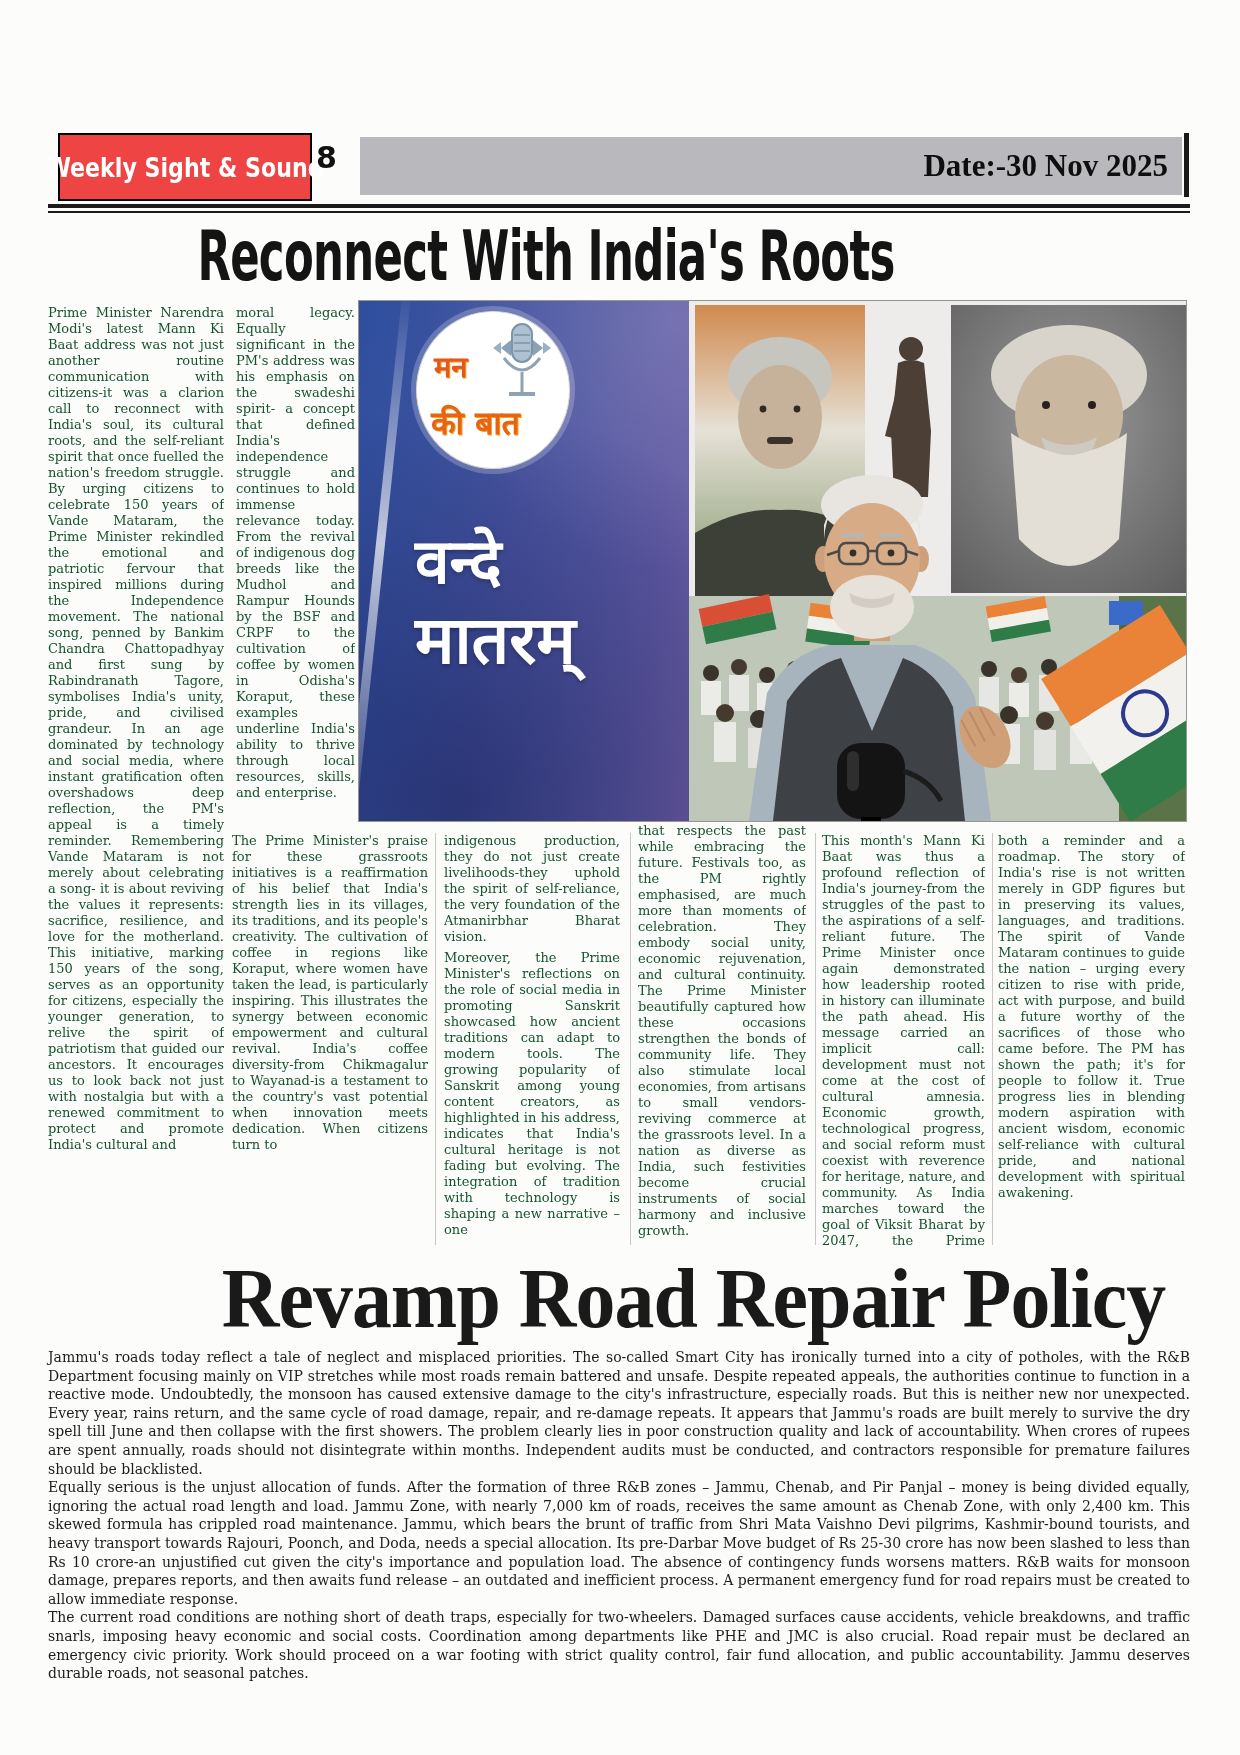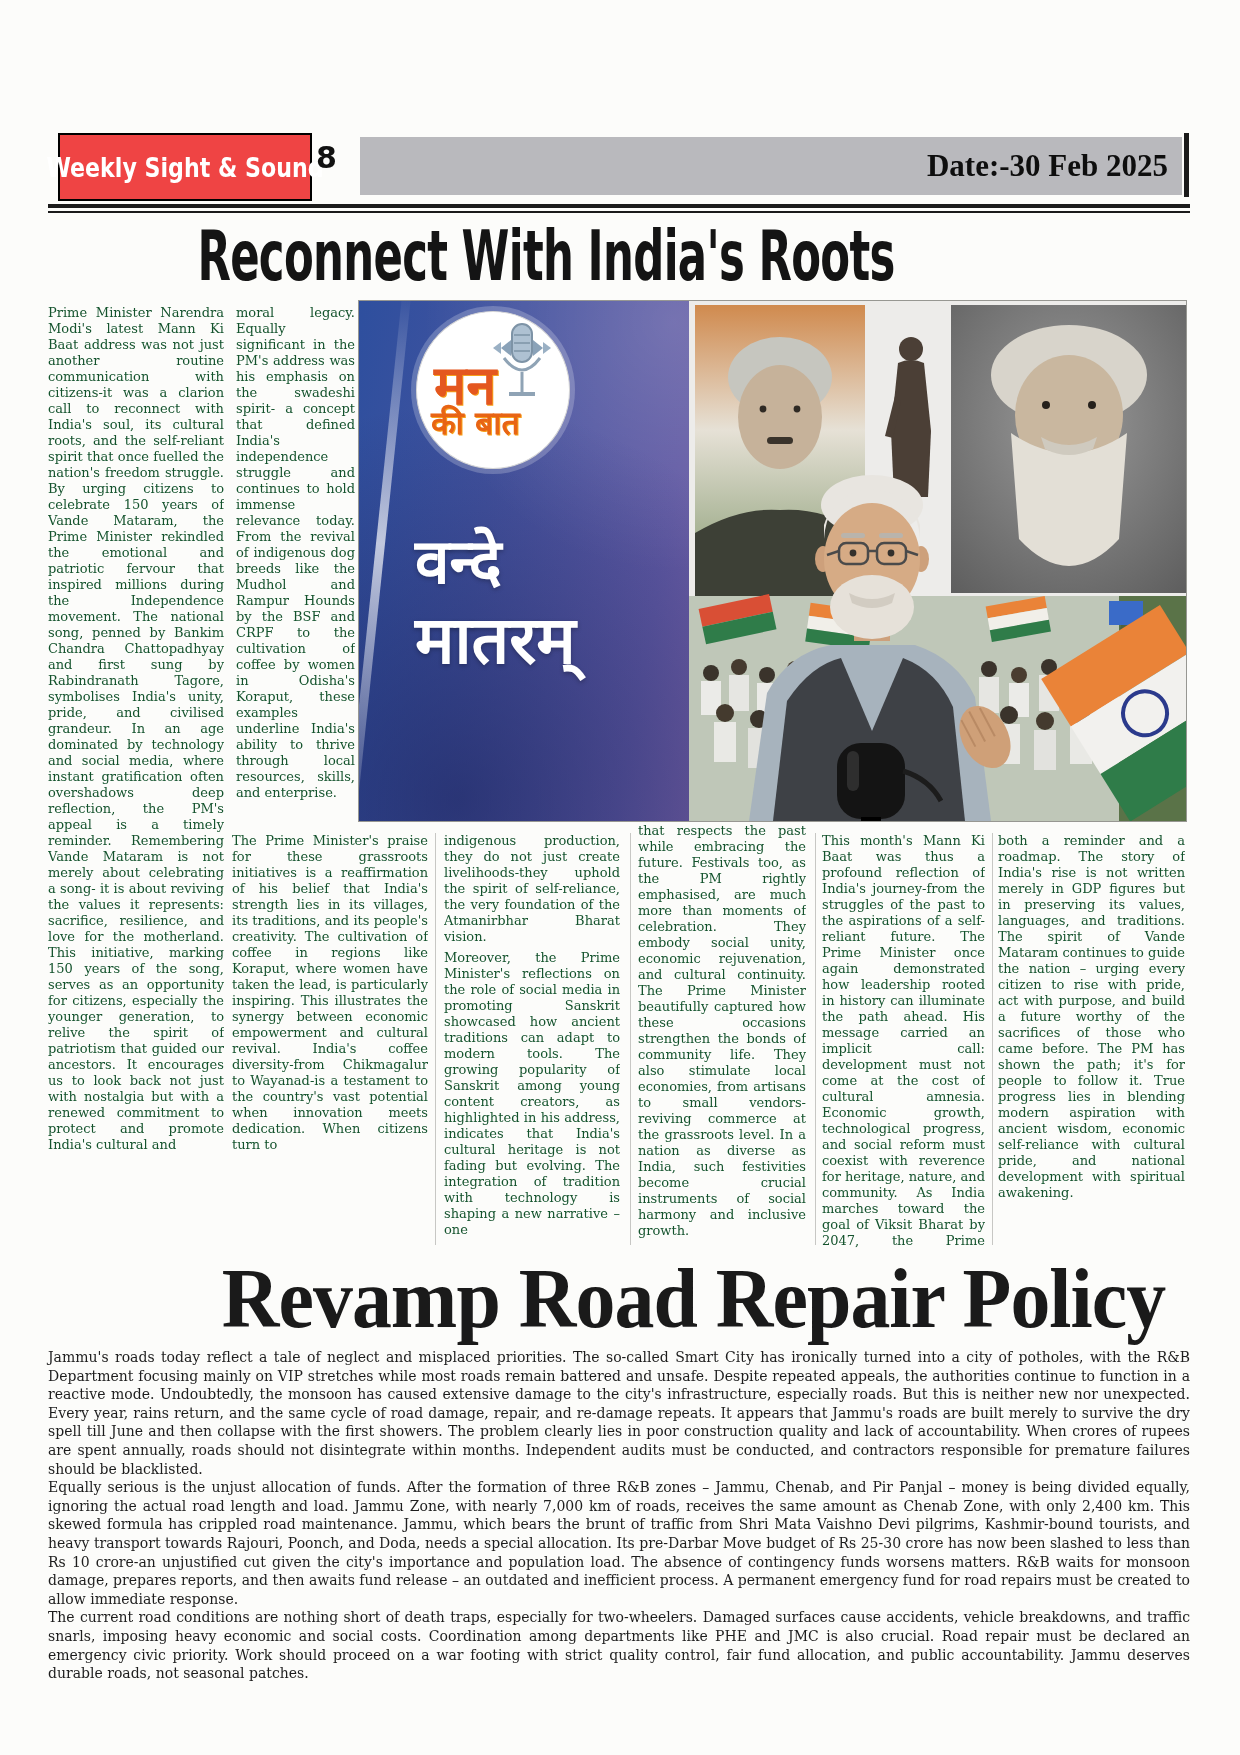--- a/index.html
+++ b/index.html
@@ -40,21 +40,21 @@
          overflow:hidden;
          background:
            radial-gradient(circle at 12% 96%, rgba(18,28,84,.55), transparent 45%),
            radial-gradient(circle at 38% 4%, rgba(255,255,255,.16), transparent 35%),
            linear-gradient(100deg,#2e4f9e 0%,#44539f 18%,#6059a3 38%,#8864a3 58%,#a76fa0 78%,#bb7da3 100%);}
   .streak{position:absolute;left:14px;top:-14px;width:9px;height:570px;transform:rotate(6deg);
           background:linear-gradient(rgba(255,255,255,0),rgba(255,255,255,.7) 45%,rgba(255,255,255,0));}
   .mkb-logo{position:absolute;left:57px;top:10px;width:152px;height:156px;border-radius:50%;
             background:#fff;border:1px solid #d6d6d6;box-shadow:0 0 0 5px rgba(255,255,255,.22);}
   .mkb-line1{position:absolute;left:17px;top:34px;font-family:Liberation Serif, serif;font-weight:bold;
-             font-size:54px;color:#e4571f;text-shadow:1px 1px 0 #f7a11b;}
+             font-size:29px;color:#e4571f;text-shadow:1px 1px 0 #f7a11b;}
   .mkb-line2{position:absolute;left:14px;top:88px;font-family:"DejaVu Sans",sans-serif;font-weight:bold;
              font-size:32px;color:#e86414;text-shadow:1px 1px 0 #f7a11b;white-space:nowrap;}
   .mkb-mic{position:absolute;right:14px;top:8px;}
   .slogan{position:absolute;left:56px;top:224px;color:#ffffff;font-family:"DejaVu Sans",sans-serif;
           font-weight:bold;text-shadow:0 2px 4px rgba(0,0,0,.25);}
   .slogan .l1{font-size:62px;line-height:74px;}
   .slogan .l2{font-size:66px;line-height:84px;}
   .collage{position:absolute;right:0;top:0;}
   
   .headline2{position:absolute;left:48px;top:1248px;width:1142px;height:100px;
@@ -68,21 +68,21 @@
 </head>
 <body>
 
 <div class="sheet">
 
   <div class="masthead-box">
     <span>Weekly Sight &amp; Sound</span>
   </div>
   <div class="page-num">8</div>
   <div class="date-strip">
-    <span>Date:-30 Feb 2025</span>
+    <span>Date:-30 Nov 2025</span>
   </div>
   <div class="header-end-bar"></div>
   <div class="rule-thick"></div>
   <div class="rule-thin"></div>
 
   <div class="headline1">
     <span>Reconnect With India's Roots</span>
   </div>
 
   <div class="col c1">

